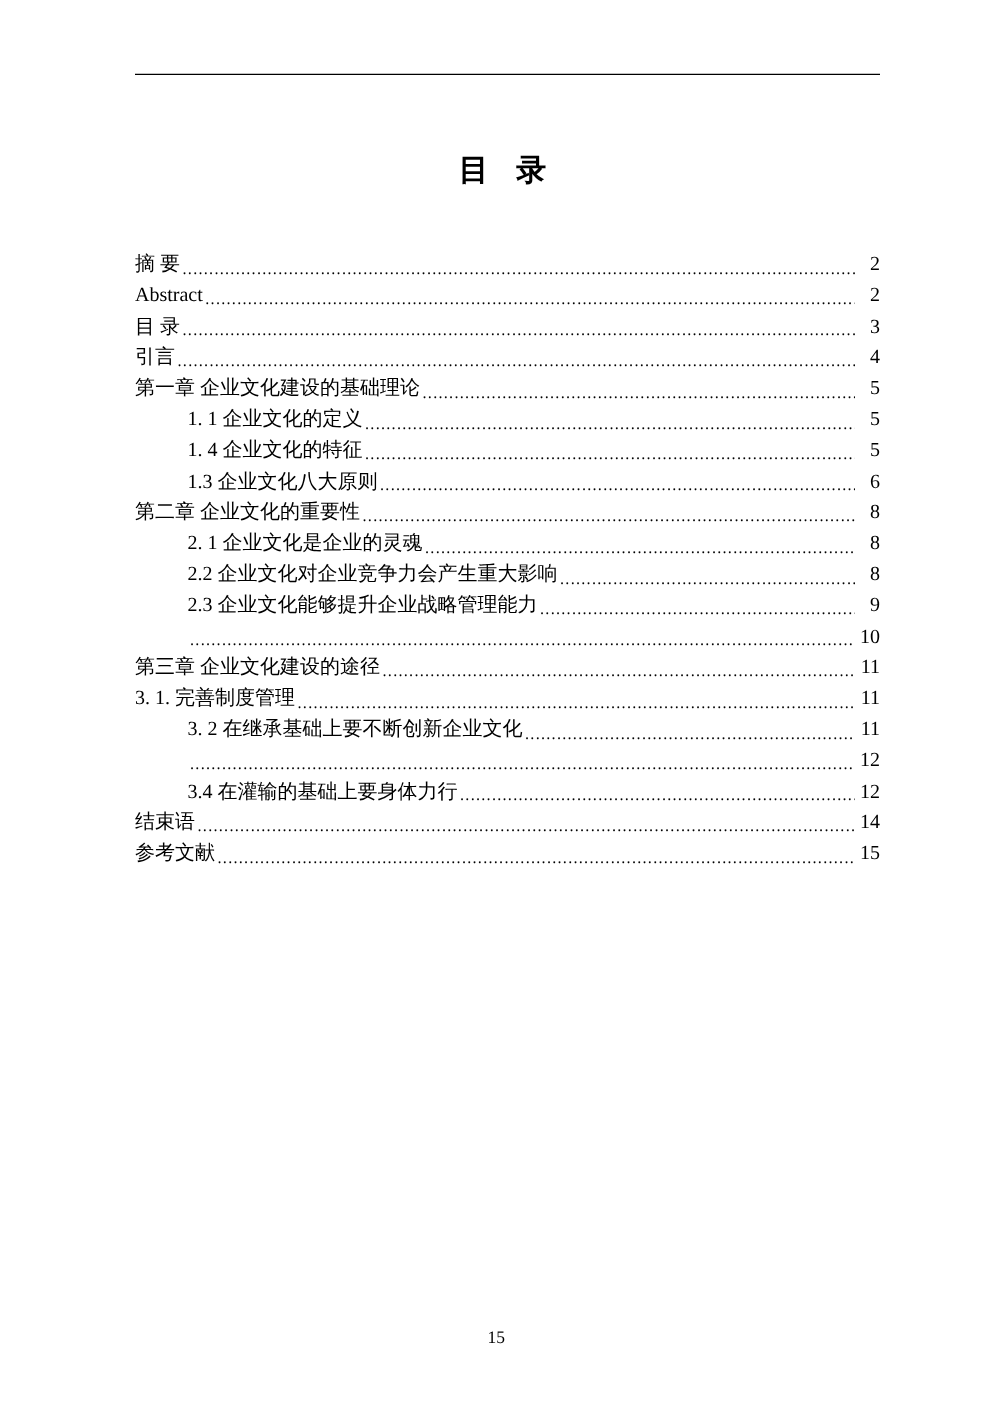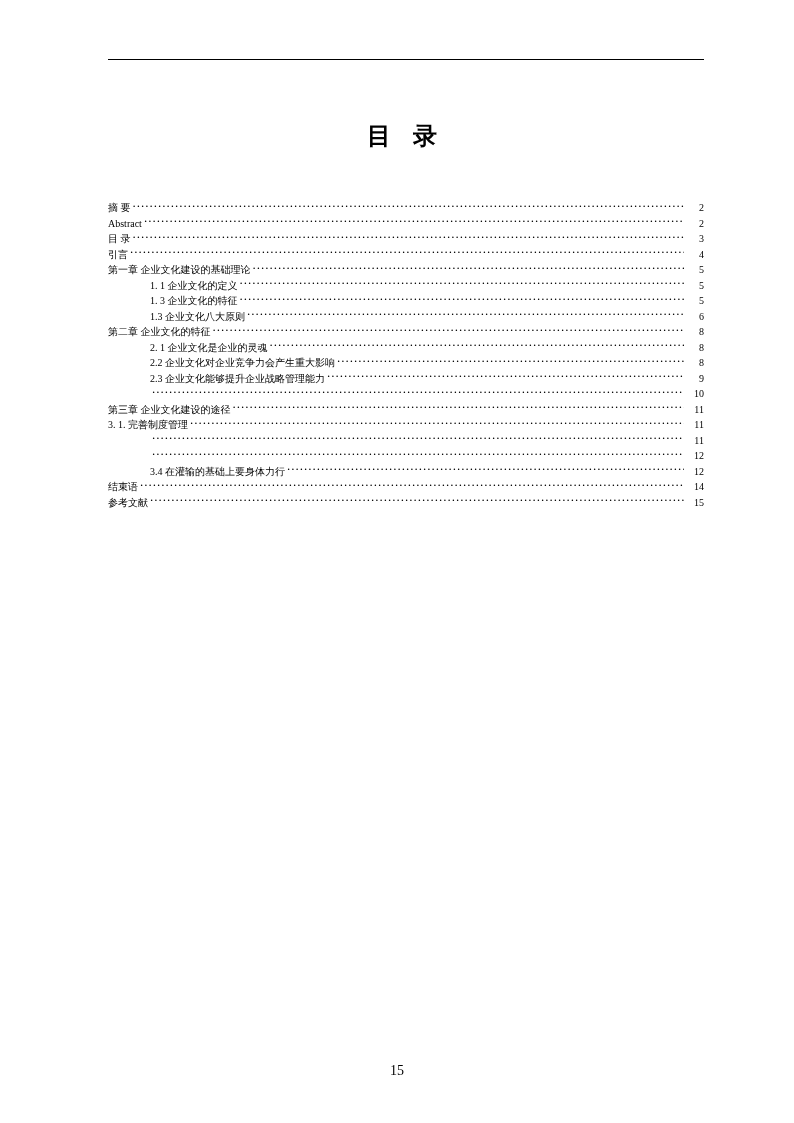--- a/index.html
+++ b/index.html
@@ -30,24 +30,24 @@
       font-size: 24px;
       font-weight: bold;
       letter-spacing: 8px;
       margin-bottom: 48px;
     }
     .toc-list {
       list-style: none;
     }
     .toc-item {
       display: flex;
-      align-items: center;
+      align-items: flex-end;
       white-space: nowrap;
       line-height: 1.55;
-      font-size: 10px;
+      font-size: 16px;
     }
     .toc-item.indent {
       padding-left: 42px;
     }
     .toc-label {
       flex: 0 0 auto;
     }
     .toc-dots {
       flex: 1 1 auto;
       overflow: hidden;
@@ -109,31 +109,31 @@
         <span class="toc-label">第一章 企业文化建设的基础理论</span>
         <span class="toc-dots"></span>
         <span class="toc-page">5</span>
       </li>
       <li class="toc-item indent">
         <span class="toc-label">1. 1 企业文化的定义</span>
         <span class="toc-dots"></span>
         <span class="toc-page">5</span>
       </li>
       <li class="toc-item indent">
-        <span class="toc-label">1. 3 企业文化的特征</span>
+        <span class="toc-label">1. 4 企业文化的特征</span>
         <span class="toc-dots"></span>
         <span class="toc-page">5</span>
       </li>
       <li class="toc-item indent">
         <span class="toc-label">1.3  企业文化八大原则</span>
         <span class="toc-dots"></span>
         <span class="toc-page">6</span>
       </li>
       <li class="toc-item">
-        <span class="toc-label">第二章 企业文化的特征</span>
+        <span class="toc-label">第二章 企业文化的重要性</span>
         <span class="toc-dots"></span>
         <span class="toc-page">8</span>
       </li>
       <li class="toc-item indent">
         <span class="toc-label">2. 1 企业文化是企业的灵魂</span>
         <span class="toc-dots"></span>
         <span class="toc-page">8</span>
       </li>
       <li class="toc-item indent">
         <span class="toc-label">2.2  企业文化对企业竞争力会产生重大影响</span>
@@ -153,20 +153,21 @@
         <span class="toc-label">第三章 企业文化建设的途径</span>
         <span class="toc-dots"></span>
         <span class="toc-page">11</span>
       </li>
       <li class="toc-item">
         <span class="toc-label">3. 1. 完善制度管理</span>
         <span class="toc-dots"></span>
         <span class="toc-page">11</span>
       </li>
       <li class="toc-item indent">
+        <span class="toc-label">3. 2 在继承基础上要不断创新企业文化</span>
         <span class="toc-dots"></span>
         <span class="toc-page">11</span>
       </li>
       <li class="toc-item indent">
         <span class="toc-dots"></span>
         <span class="toc-page">12</span>
       </li>
       <li class="toc-item indent">
         <span class="toc-label">3.4  在灌输的基础上要身体力行</span>
         <span class="toc-dots"></span>

